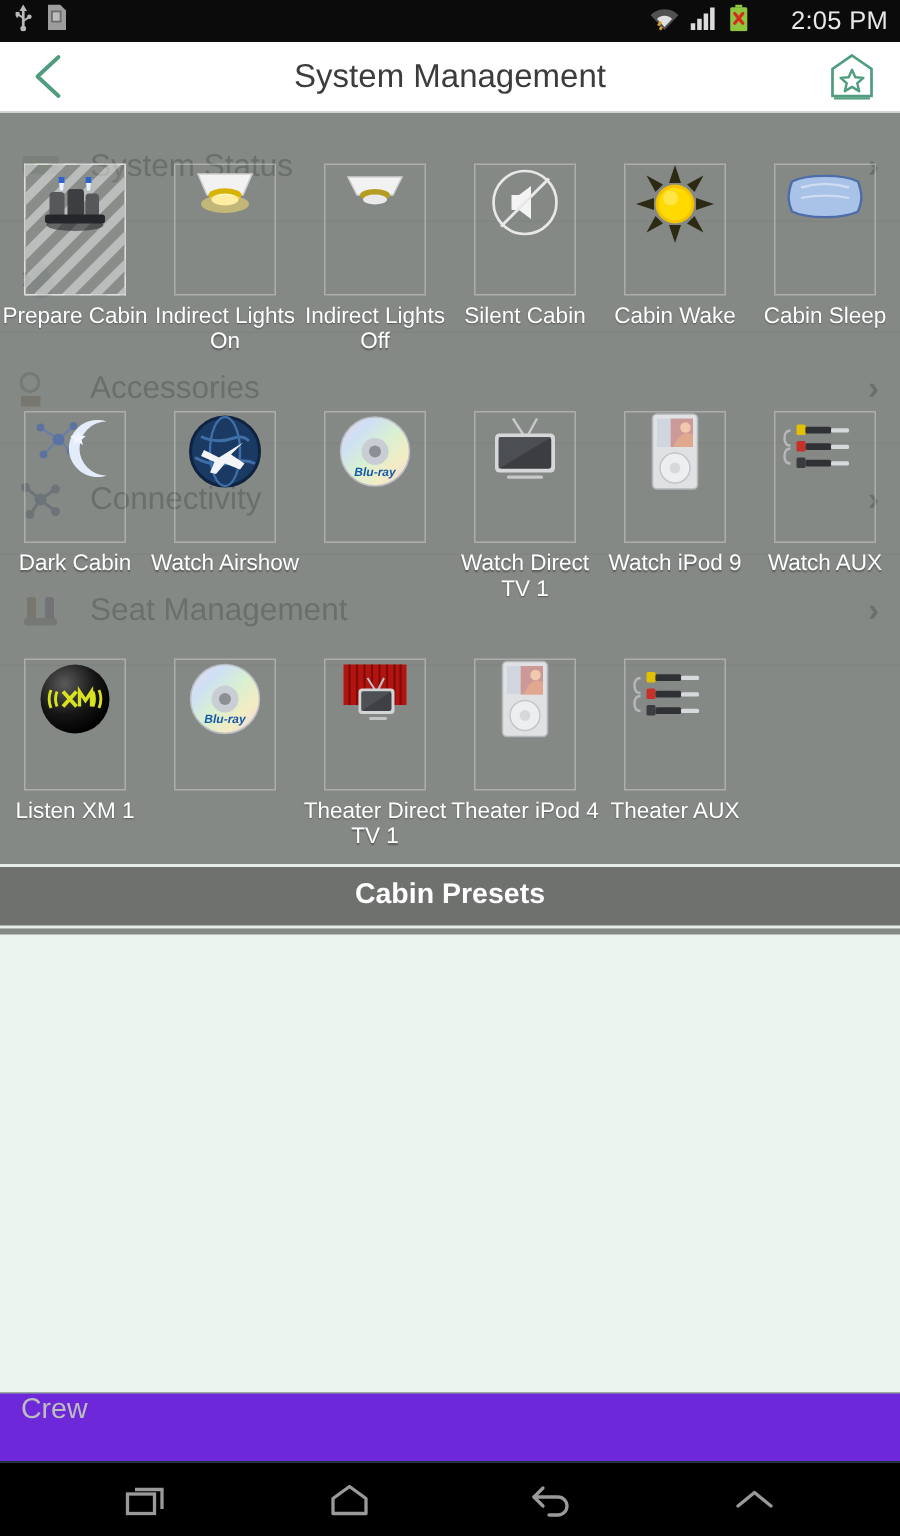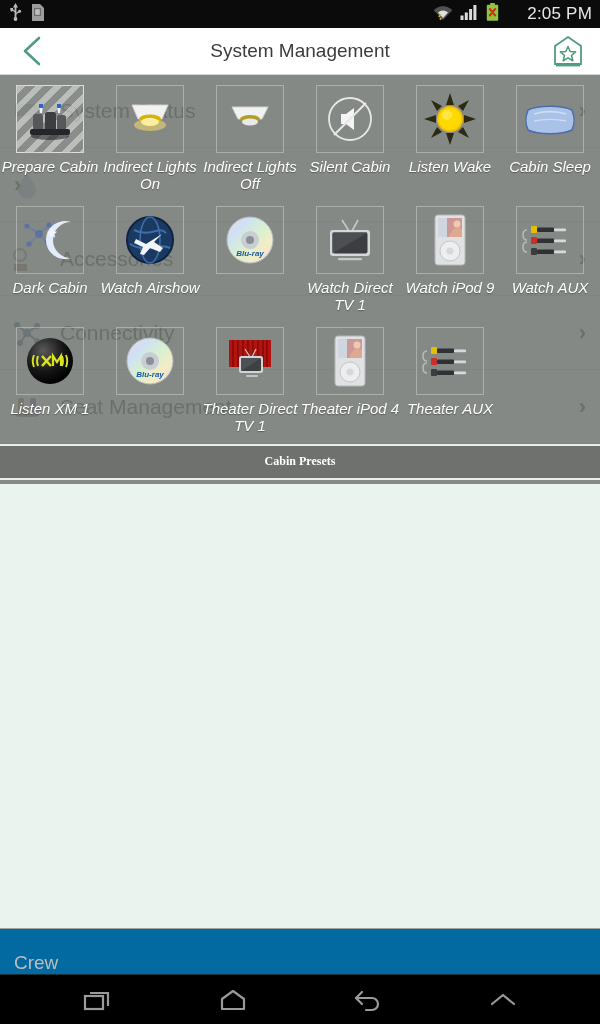--- a/index.html
+++ b/index.html
@@ -23,21 +23,21 @@
   .sb-icon { display: block; }
 
   
   .header {
     height: 47px; flex: 0 0 47px; background: #ffffff;
     display: flex; align-items: center; justify-content: space-between;
     border-bottom: 1px solid #cfd6d2; position: relative; padding: 0 10px;
   }
   .hdr-title {
     position: absolute; left: 0; right: 0; text-align: center;
-    font-size: 19px; color: #3c3c3c; pointer-events: none;
+    font-size: 22px; color: #3c3c3c; pointer-events: none;
   }
   .back-btn, .fav-btn { position: relative; z-index: 2; width: 44px; height: 40px;
     display: flex; align-items: center; justify-content: center; cursor: pointer; background: none; border: none; }
 
   
   .content { position: relative; flex: 1 1 auto; background: #ebf3ee; overflow: hidden; }
   .ghost-list { position: absolute; inset: 0; }
   .ghost-row {
     position: absolute; left: 0; right: 0; height: 73px;
     border-bottom: 1px solid #d3ddd6;
@@ -52,46 +52,46 @@
     position: absolute; left: 0; right: 0; top: 0;
     background: rgba(108,110,108,0.80);
     padding: 6px 0 4px 0;
   }
   .grid { display: flex; flex-wrap: wrap; }
   .tile {
     width: 100px; padding: 4px 2px 6px 2px;
     display: flex; flex-direction: column; align-items: center; cursor: pointer;
   }
   .tile-box {
-    width: 68px; height: 68px; border: 1px solid rgba(220,220,220,.45);
-    display: flex; align-items: center; justify-content: center;
-    background: transparent; position: relative;
+    width: 68px; height: 88px; border: 1px solid rgba(220,220,220,.45);
+    display: flex; justify-content: center;
+    background: transparent; position: relative; margin-top: 24px;
   }
   .tile.selected .tile-box {
     border-color: rgba(235,235,235,.75);
     background-image: repeating-linear-gradient(135deg,
         rgba(232,232,232,.55) 0 6px, rgba(150,152,150,.25) 6px 13px);
   }
   .tile-label {
     margin-top: 5px; font-size: 15px; line-height: 17px; color: #ffffff;
-    text-align: center; text-shadow: 0 1px 1px rgba(0,0,0,.35); width: 100px; font-style: italic;
+    text-align: center; text-shadow: 0 1px 1px rgba(0,0,0,.35); width: 100px;
   }
   .row-pad { height: 4px; width: 100%; }
 
   
   .section-bar {
-    background: #6f716f; color: #ffffff; font-weight: bold; font-size: 12px;
+    background: #6f716f; color: #ffffff; font-weight: bold; font-size: 19px;
     text-align: center; padding: 8px 0 9px 0;
     border-top: 2px solid #e8efe9; border-bottom: 2px solid #e8efe9;
-    position: absolute; left: 0; right: 0; font-family: Liberation Serif, serif;
+    position: absolute; left: 0; right: 0;
   }
 
   
   .footer-field {
-    flex: 0 0 47px; background: #0369a1; display: flex; align-items: flex-end;
+    flex: 0 0 47px; background: #6d28d9; display: flex; align-items: flex-start;
     padding: 0 14px; border-top: 1px solid #9aa69e; border-bottom: 1px solid #18303c;
   }
   .footer-text { font-size: 19px; color: #bdbdbd; }
 
   
   .navbar {
     flex: 0 0 49px; background: #000000; display: flex; align-items: center;
     justify-content: space-around; padding: 0 30px;
   }
   .nav-btn { width: 58px; height: 44px; display: flex; align-items: center; justify-content: center; cursor: pointer; }
@@ -297,21 +297,21 @@
                 <path d="M7 7 l11 6 -5 5 Z"></path>
                   <path d="M45 45 l-11 -6 5 -5 Z"></path>
                 <path d="M45 7 l-6 11 -5 -5 Z"></path>
                   <path d="M7 45 l6 -11 5 5 Z"></path>
               </g>
               <circle cx="26" cy="26" r="13" fill="#f2c200"></circle>
               <circle cx="26" cy="26" r="11" fill="#ffd900"></circle>
               <circle cx="23" cy="22" r="5" fill="#ffe95c" opacity=".75"></circle>
             </svg>
           </div>
-          <div class="tile-label">Listen Wake</div>
+          <div class="tile-label">Cabin Wake</div>
         </div>
 
         <div class="tile">
           <div class="tile-box">
             <svg width="56" height="40" viewBox="0 0 56 40">
               <path d="M6 11 C16 6 40 6 50 11 C53 19 53 24 50 31 C40 36 16 36 6 31 C3 24 3 19 6 11 Z" fill="#a9c2e8" stroke="#4e6da8" stroke-width="1.6"></path>
               <path d="M12 15 C22 12 34 12 44 15" stroke="#cfdcf2" stroke-width="1.6" fill="none"></path>
               <path d="M12 22 C22 20 34 20 44 22" stroke="#cfdcf2" stroke-width="1.4" fill="none"></path>
             </svg>
           </div>

